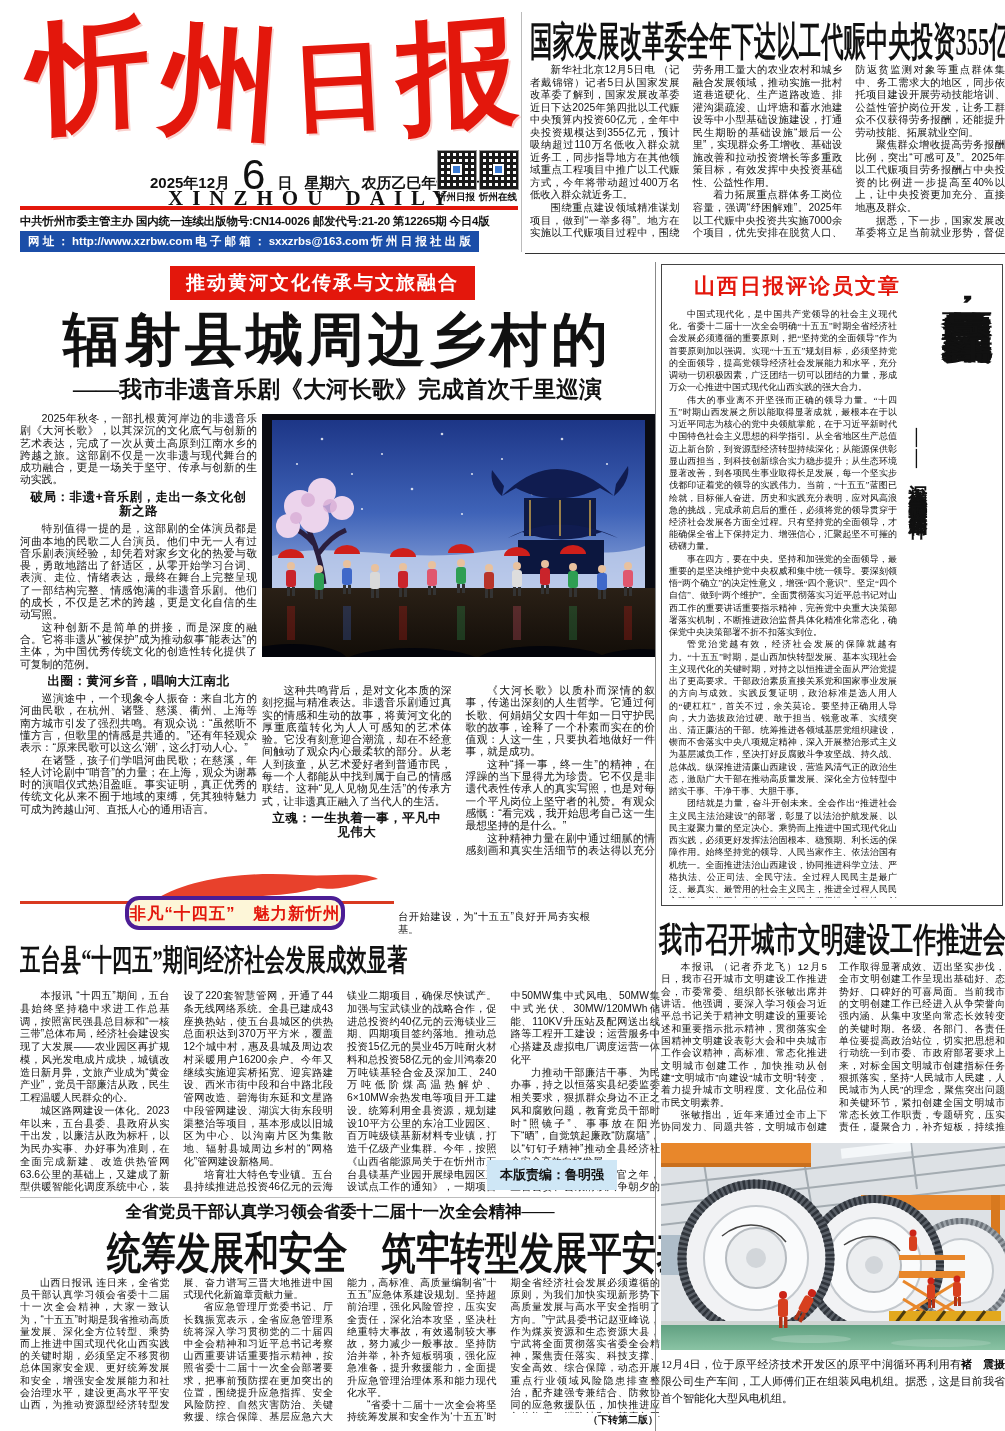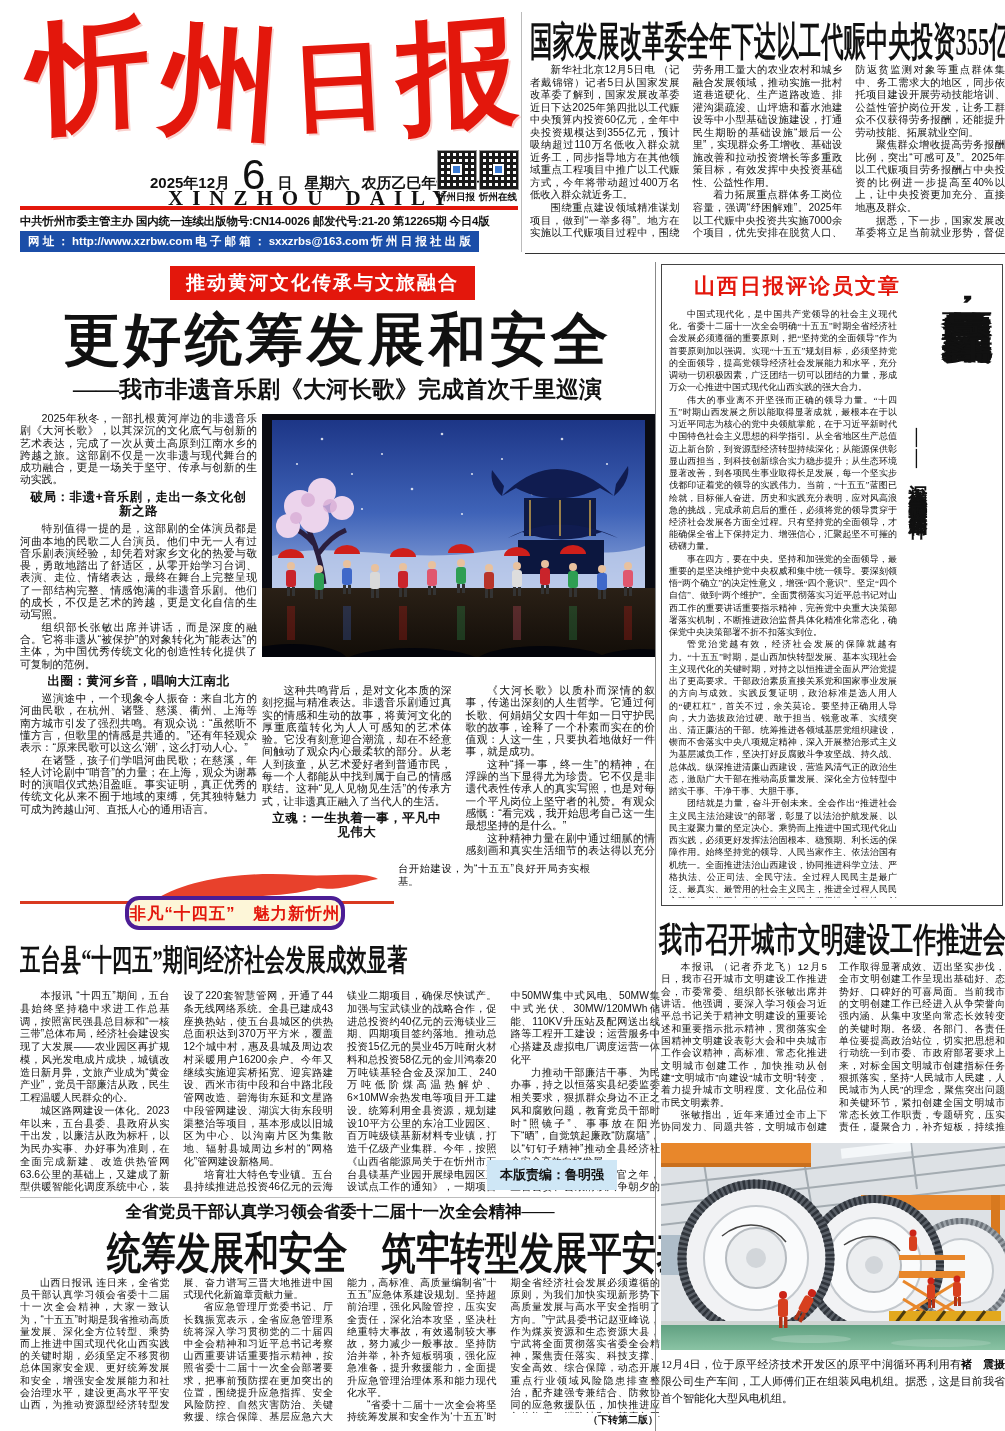--- a/index.html
+++ b/index.html
@@ -2,21 +2,21 @@
 <html><head>
 <meta charset="utf-8">
 <style>
   html,body{margin:0;padding:0;background:#fff;}
   #page{position:relative;width:1005px;height:1431px;background:#fff;overflow:hidden;
         font-family:"Liberation Sans","DejaVu Sans",sans-serif;color:#111;}
   .abs{position:absolute;}
   .serif{font-family:"Liberation Serif","DejaVu Serif",serif;}
   .jtext{text-align:justify;overflow:hidden;}
   .jtext p{margin:0;text-indent:2em;}
-  .jtext p.noindent{text-indent:0;}
+  .jtext p.noindent{text-indent:0;margin-top:48px;}
   
   .mast-title{left:30px;top:14px;width:488px;height:142px;display:flex;justify-content:space-between;
               align-items:flex-start;color:#e3170c;font-weight:900;}
   .mast-title span{font-size:120px;line-height:1;font-family:"DejaVu Serif",serif;
                    text-shadow:2px 2px 0 #e3170c33;}
   .mast-title span:nth-child(1){transform:rotate(-6deg) skewX(-4deg);}
   .mast-title span:nth-child(2){transform:rotate(4deg) translateY(8px);}
   .mast-title span:nth-child(3){font-size:96px;transform:translateY(24px) rotate(-3deg);}
   .mast-title span:nth-child(4){transform:rotate(-5deg) skewX(-3deg);}
   .dateline{left:150px;top:157px;display:flex;align-items:flex-end;gap:12px;font-size:15px;font-weight:bold;}
@@ -140,31 +140,31 @@
   <div class="abs top-body jtext">
       <p>新华社北京12月5日电 （记者戴锦镕）记者5日从国家发展改革委了解到，国家发展改革委近日下达2025年第四批以工代赈中央预算内投资60亿元，全年中央投资规模达到355亿元，预计吸纳超过110万名低收入群众就近务工，同步指导地方在其他领域重点工程项目中推广以工代赈方式，今年将带动超过400万名低收入群众就近务工。</p>
       <p>围绕重点建设领域精准谋划项目，做到“一举多得”。地方在实施以工代赈项目过程中，围绕劳务用工量大的农业农村和城乡融合发展领域，推动实施一批村道巷道硬化、生产道路改造、排灌沟渠疏浚、山坪塘和蓄水池建设等中小型基础设施建设，打通民生期盼的基础设施“最后一公里”，实现群众务工增收、基础设施改善和拉动投资增长等多重政策目标，有效发挥中央投资基础性、公益性作用。</p>
       <p>着力拓展重点群体务工岗位容量，强调“纾困解难”。2025年以工代赈中央投资共实施7000余个项目，优先安排在脱贫人口、防返贫监测对象等重点群体集中、务工需求大的地区，同步依托项目建设开展劳动技能培训、公益性管护岗位开发，让务工群众不仅获得劳务报酬，还能提升劳动技能、拓展就业空间。</p>
       <p>聚焦群众增收提高劳务报酬比例，突出“可感可及”。2025年以工代赈项目劳务报酬占中央投资的比例进一步提高至40%以上，让中央投资更加充分、直接地惠及群众。</p>
       <p>据悉，下一步，国家发展改革委将立足当前就业形势，督促指导地方推动已下达投资的以工代赈项目开工建设，抓实抓牢重点群体务工组织和劳务报酬发放等关键环节，同步做好项目常态化滚动式储备，推动以工代赈切实发挥稳就业、促增收的逆周期调节作用。</p>
     </div>
   <div class="abs top-rule"></div>
 
   <div class="abs feature-tag">推动黄河文化传承与文旅融合</div>
-  <div class="abs feature-headline serif">更好统筹发展和安全</div>
+  <div class="abs feature-headline serif">辐射县城周边乡村的</div>
   <div class="abs feature-sub serif">——我市非遗音乐剧《大河长歌》完成首次千里巡演</div>
 
   <div class="abs feature-left jtext">
     <div>
         <p>2025年秋冬，一部扎根黄河岸边的非遗音乐剧《大河长歌》，以其深沉的文化底气与创新的艺术表达，完成了一次从黄土高原到江南水乡的跨越之旅。这部剧不仅是一次非遗与现代舞台的成功融合，更是一场关于坚守、传承与创新的生动实践。</p>
       </div>
     <h4>破局：非遗+音乐剧，走出一条文化创新之路</h4>
     <div>
         <p>特别值得一提的是，这部剧的全体演员都是河曲本地的民歌二人台演员。他们中无一人有过音乐剧表演经验，却凭着对家乡文化的热爱与敬畏，勇敢地踏出了舒适区，从零开始学习台词、表演、走位、情绪表达，最终在舞台上完整呈现了一部结构完整、情感饱满的非遗音乐剧。他们的成长，不仅是艺术的跨越，更是文化自信的生动写照。</p>
-        <p>组织部长张敏出席并讲话，而是深度的融合。它将非遗从“被保护”的对象转化为“能表达”的主体，为中国优秀传统文化的创造性转化提供了可复制的范例。</p>
+        <p>这种创新不是简单的拼接，而是深度的融合。它将非遗从“被保护”成为推动叙事“能表达”的主体，为中国优秀传统文化的创造性转化提供了可复制的范例。</p>
       </div>
     <h4>出圈：黄河乡音，唱响大江南北</h4>
     <div>
         <p>巡演途中，一个现象令人振奋：来自北方的河曲民歌，在杭州、诸暨、慈溪、衢州、上海等南方城市引发了强烈共鸣。有观众说：“虽然听不懂方言，但歌里的情感是共通的。”还有年轻观众表示：“原来民歌可以这么‘潮’，这么打动人心。”</p>
         <p>在诸暨，孩子们学唱河曲民歌；在慈溪，年轻人讨论剧中“哨音”的力量；在上海，观众为谢幕时的演唱仪式热泪盈眶。事实证明，真正优秀的传统文化从来不囿于地域的束缚，凭其独特魅力可成为跨越山河、直抵人心的通用语言。</p>
       </div>
   </div>
 
   <div class="abs stage-photo">
     <svg width="393" height="243" viewBox="0 0 393 243">

